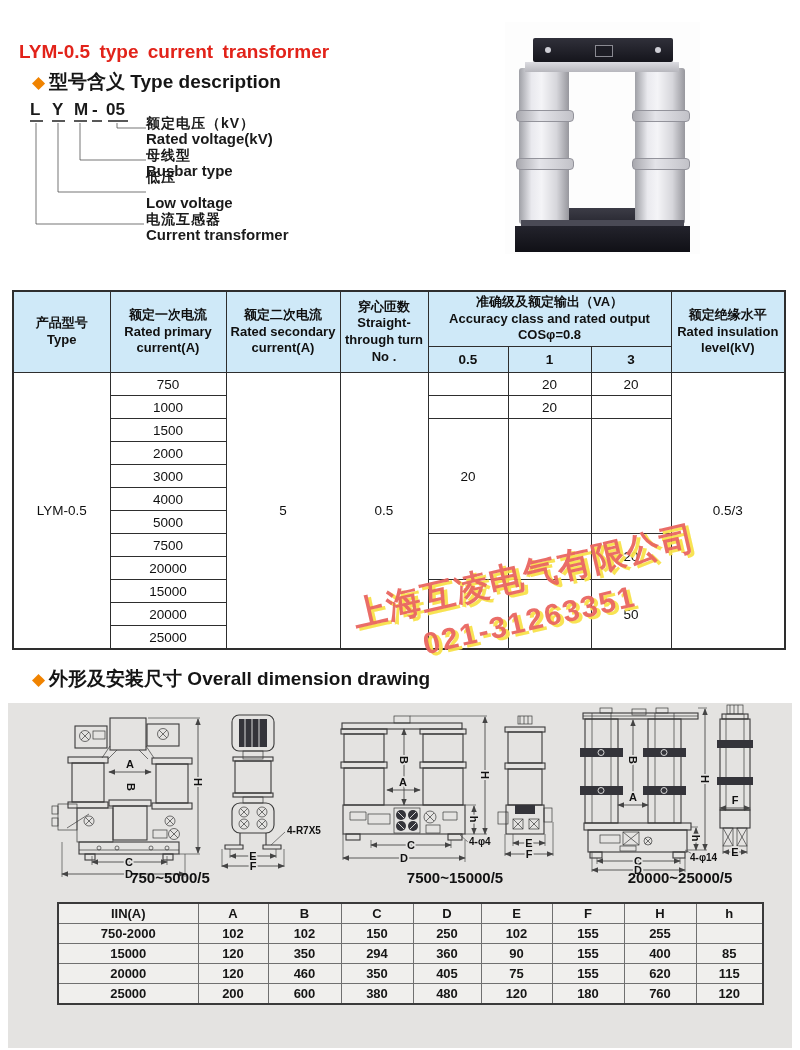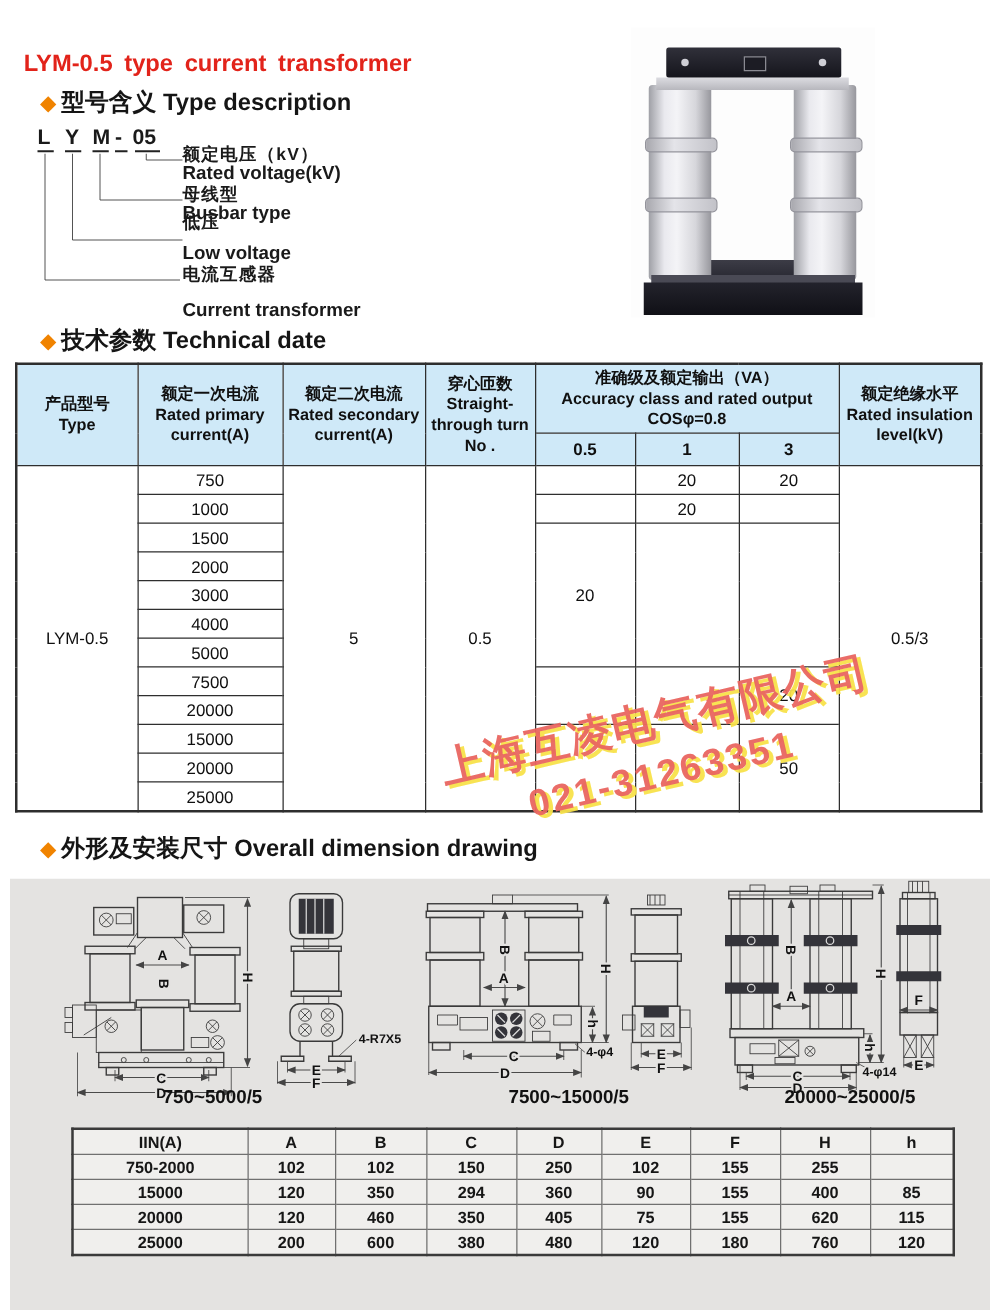--- a/index.html
+++ b/index.html
@@ -116,25 +116,22 @@
     <path d="M16,23V124H124" class="lnT" stroke="#222"></path>
   </svg>
 
   <div class="mc-cn" style="top:115px;">额定电压（kV）</div>
   <div class="mc-en" style="top:130px;">Rated voltage(kV)</div>
   <div class="mc-cn" style="top:147px;">母线型</div>
   <div class="mc-en" style="top:162px;">Busbar type</div>
   <div class="mc-cn" style="top:169px;">低压</div>
   <div class="mc-en" style="top:194px;">Low voltage</div>
   <div class="mc-cn" style="top:211px;">电流互感器</div>
-  <div class="mc-en" style="top:240px;text-align:right;">Current transformer</div>
-
-  <div class="sec" id="sec2" style="left:8px;top:259px;">
-    <span class="diamond">◆</span><span>技术参数 Technical date</span>
-  </div>
+  <div class="mc-en" style="top:226px;text-align:right;">Current transformer</div>
+
 
   <table class="tech">
     <colgroup>
       <col style="width:97px">
         <col style="width:116px">
         <col style="width:114px">
         <col style="width:88px">
       <col style="width:80px">
         <col style="width:83px">
         <col style="width:80px">

